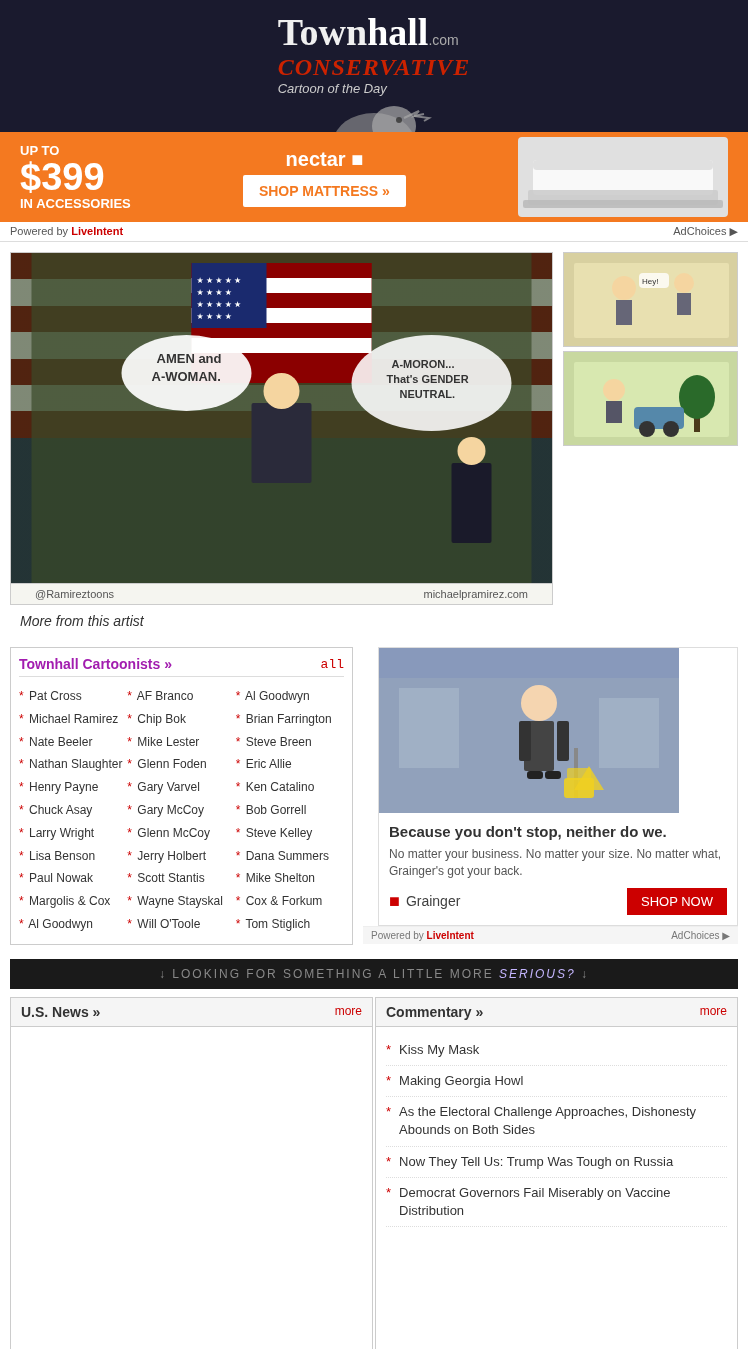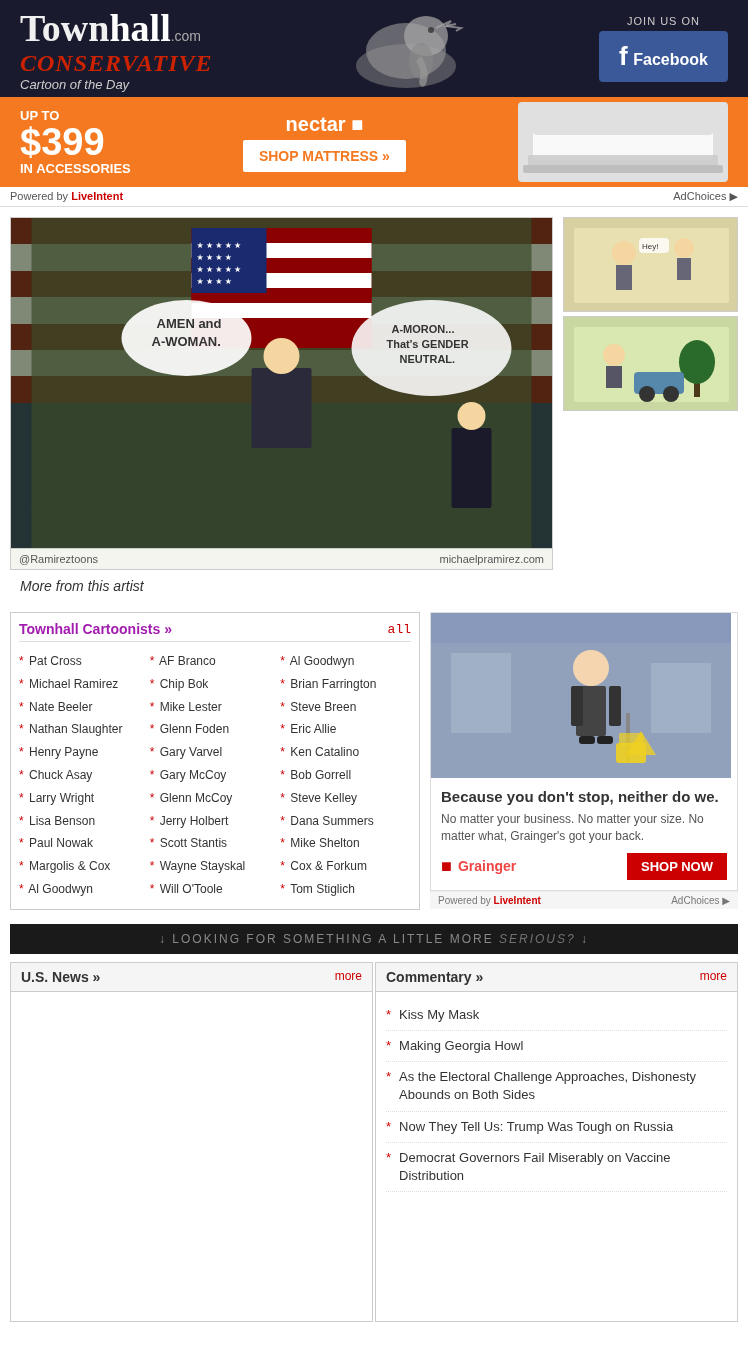--- a/index.html
+++ b/index.html
@@ -2,27 +2,28 @@
 <html><head>
   <meta charset="utf-8">
   <style>
     * { margin: 0; padding: 0; box-sizing: border-box; }
     body { font-family: Arial, sans-serif; background: #fff; width: 748px; overflow-x: hidden; }
 
     
     .header-banner {
       background: #1a1a2e;
       width: 748px;
-      height: 97px;
+      height: 132px;
       display: flex;
       align-items: center;
       justify-content: space-between;
       padding: 10px 20px;
       position: relative;
       overflow: hidden;
+      flex-direction: column;
     }
     .header-logo-area {
       display: flex;
       flex-direction: column;
     }
     .header-elephant {
       width: 160px;
       height: 90px;
       display: flex;
       align-items: center;
@@ -108,21 +109,21 @@
       overflow: hidden;
     }
     .cartoon-flag-bg {
       position: absolute;
       top: 0; left: 0; right: 0; bottom: 0;
       background: linear-gradient(180deg, #8B0000 0%, #8B0000 8%, #fff 8%, #fff 16%, #8B0000 16%, #8B0000 24%, #fff 24%, #fff 32%, #8B0000 32%, #8B0000 40%, #fff 40%, #fff 48%, #8B0000 48%, #8B0000 56%, #1a2a5e 56%, #1a2a5e 100%);
       opacity: 0.4;
     }
     .cartoon-caption-bar {
       background: #f5f5f0;
-      padding: 4px 8px;
+      padding: 4px 24px;
       font-size: 11px;
       color: #555;
       display: flex;
       justify-content: space-between;
       border-top: 1px solid #ccc;
     }
     .more-from-artist {
       padding: 8px 10px;
       font-size: 14px;
       color: #333;
@@ -197,22 +198,23 @@
       line-height: 1.9;
       color: #333;
     }
     .cartoonists-col a {
       color: #333;
       text-decoration: none;
       display: block;
     }
     .bullet { color: #cc0000; margin-right: 2px; }
     .grainger-ad {
-      width: 308px;
+      width: 360px;
       border: 1px solid #ddd;
+      margin-left: 15px;
     }
     .grainger-img {
       width: 300px;
       height: 165px;
       background: linear-gradient(135deg, #8B9BB4 0%, #6B7A94 50%, #4a5568 100%);
       display: flex;
       align-items: center;
       justify-content: center;
       position: relative;
       overflow: hidden;
@@ -231,27 +233,27 @@
       font-size: 12px;
       color: #555;
       margin-bottom: 8px;
       line-height: 1.4;
     }
     .grainger-footer {
       display: flex;
       justify-content: space-between;
       align-items: center;
     }
-    .grainger-logo { font-size: 14px; font-weight: bold; color: #ef4444; }
+    .grainger-logo { font-size: 14px; font-weight: normal; color: #404040; }
     .grainger-shop-btn {
       background: #cc0000;
       color: #fff;
       padding: 6px 14px;
       font-size: 13px;
-      font-weight: bold;
+      font-weight: normal;
       border: none;
       cursor: pointer;
     }
     .ad-footer-2 {
       background: #f5f5f5;
       padding: 3px 8px;
       font-size: 10px;
       color: #777;
       display: flex;
       justify-content: space-between;
@@ -262,21 +264,21 @@
     .serious-banner {
       background: #1a1a1a;
       color: #888;
       text-align: center;
       padding: 8px;
       font-size: 12px;
       letter-spacing: 2px;
       text-transform: uppercase;
       margin: 4px 10px;
     }
-    .serious-banner span.serious { color: #737373; font-style: italic; }
+    .serious-banner span.serious { color: #c4b5fd; font-style: italic; }
 
     
     .news-section {
       display: flex;
       gap: 2px;
       padding: 0 10px;
       margin-top: 8px;
     }
     .news-col {
       flex: 1;

